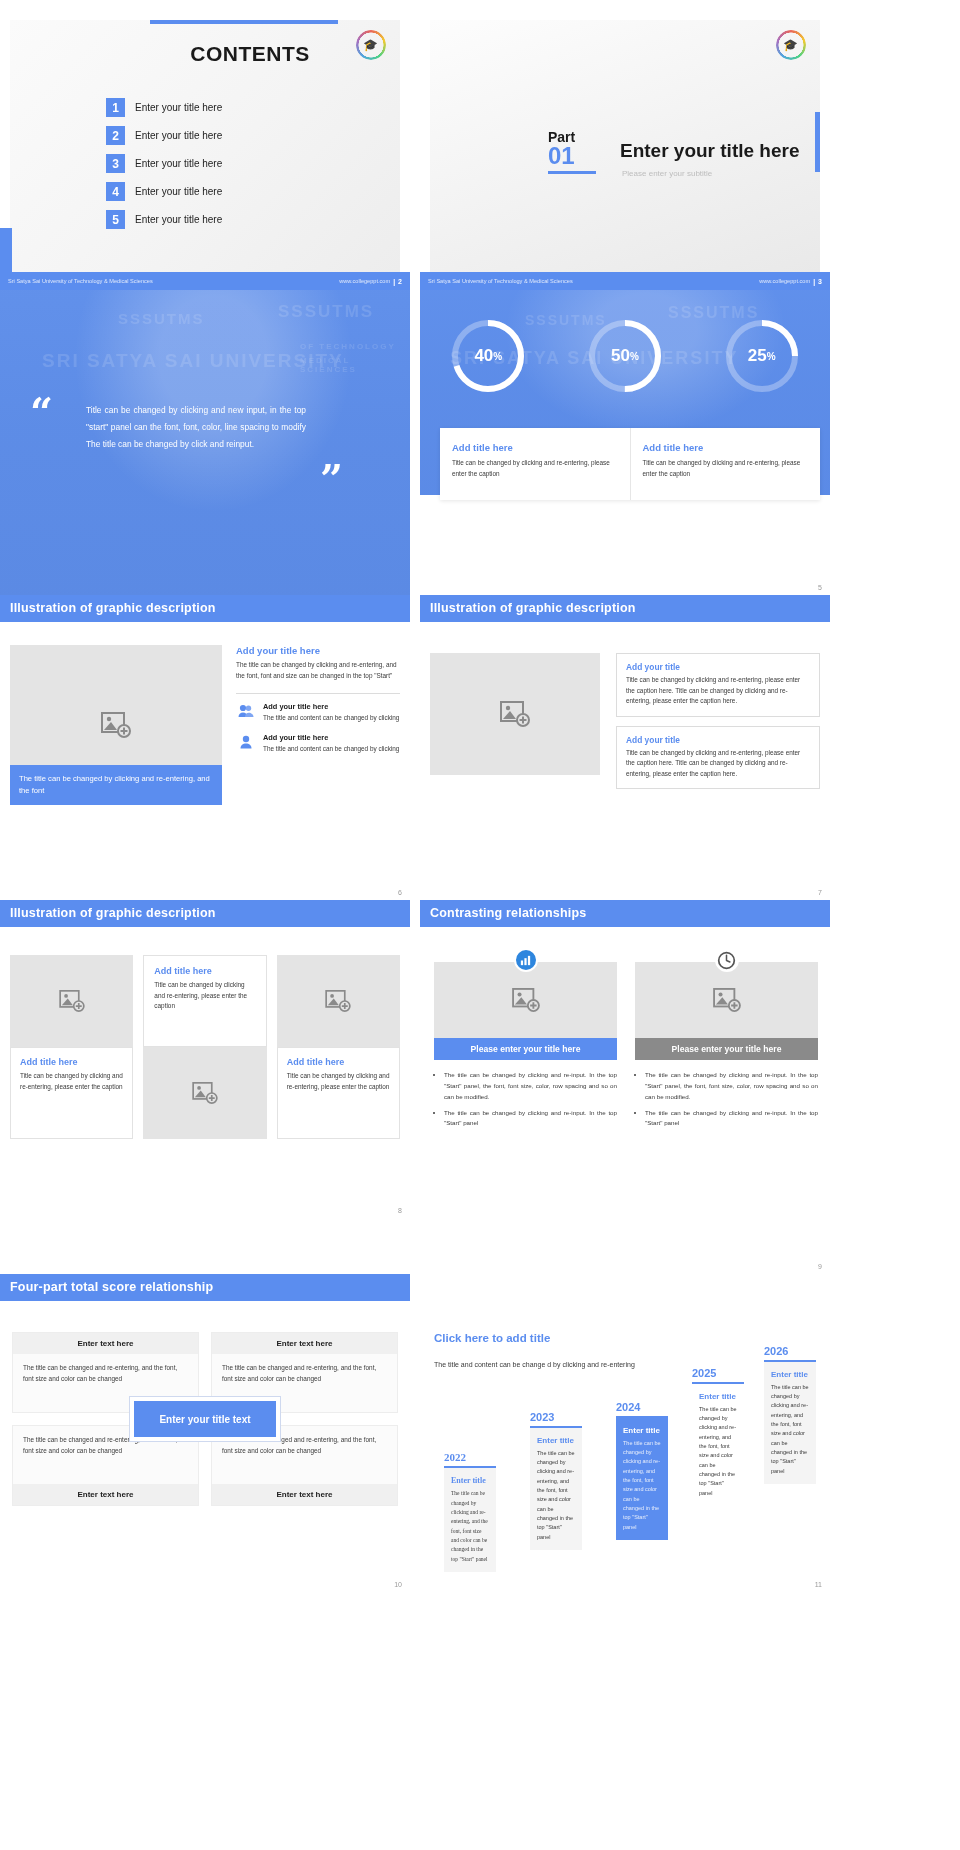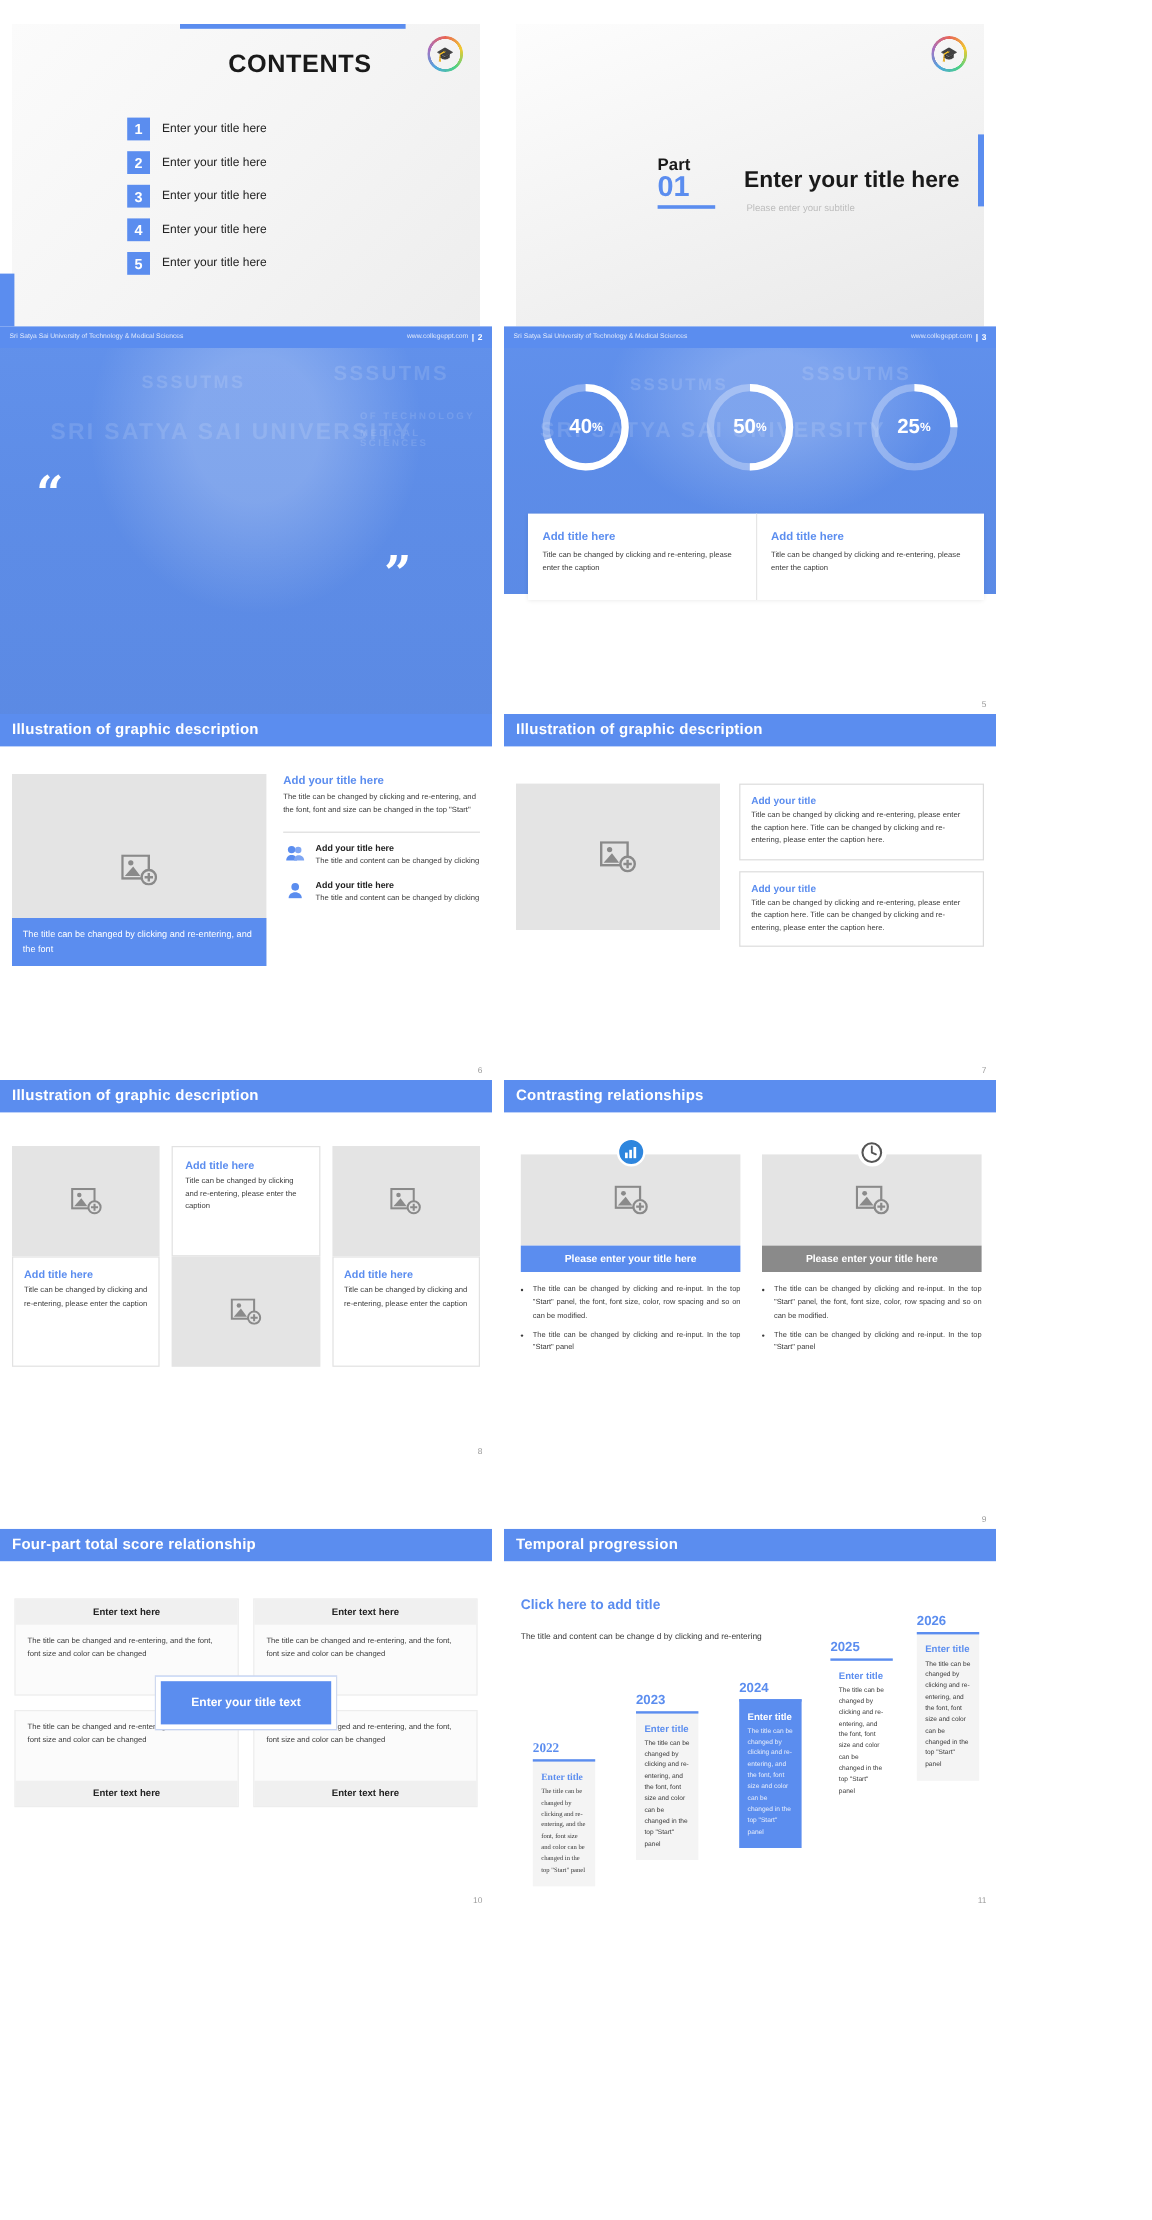--- a/index.html
+++ b/index.html
@@ -306,20 +306,21 @@
 
     <div class="slide s4">
       <div class="photo">
         <div class="wm" style="left:118px; top:20px; font-size:15px;">SSSUTMS</div>
         <div class="wm" style="left:278px; top:12px; font-size:17px;">SSSUTMS</div>
         <div class="wm" style="left:42px; top:60px; font-size:19px;">SRI  SATYA  SAI  UNIVERSITY</div>
         <div class="wm" style="left:300px; top:52px; font-size:8px;text-align:center;">OF TECHNOLOGY</div>
         <div class="wm" style="left:300px; top:66px; font-size:8px;">MEDICAL  SCIENCES</div>
       </div>
       <div class="qmark-o">“</div>
+      <div class="qtext">Title can be changed by clicking and new input, in the top "start" panel can the font, font, color, line spacing to modify The title can be changed by click and reinput.</div>
       <div class="qmark-c">”</div>
     </div>
 
     <div class="gap"></div>
 
     <div class="slide s5">
       <div class="hero">
         <div class="wm" style="left:105px; top:22px; font-size:14px;">SSSUTMS</div>
         <div class="wm" style="left:248px; top:14px; font-size:16px;">SSSUTMS</div>
         <div class="wm" style="left:30px; top:58px; font-size:18px;">SRI SATYA SAI UNIVERSITY</div>
@@ -587,21 +588,20 @@
           </div>
         </div>
         <div class="center">Enter your title text</div>
       </div>
       <div class="sl-page">10</div>
     </div>
 
     <div class="gap"></div>
 
     <div class="slide s11">
-      <div class="bar-title">Temporal progression</div>
       <div class="head">
         <div class="ht">Click here to add title</div>
         <div class="bodytxt" style="font-size:7px;">The title and content can be change d by clicking and re-entering</div>
       </div>
       <div class="steps">
         <div class="step" style="left:10px;  bottom:0px;font-family:Liberation Serif, serif;">
           <div class="yr">2022</div>
           <div class="cardx">
             <div class="ct">Enter title</div>
             <div class="cb">The title can be changed by clicking and re-entering, and the font, font size and color can be changed in the top "Start" panel</div>

